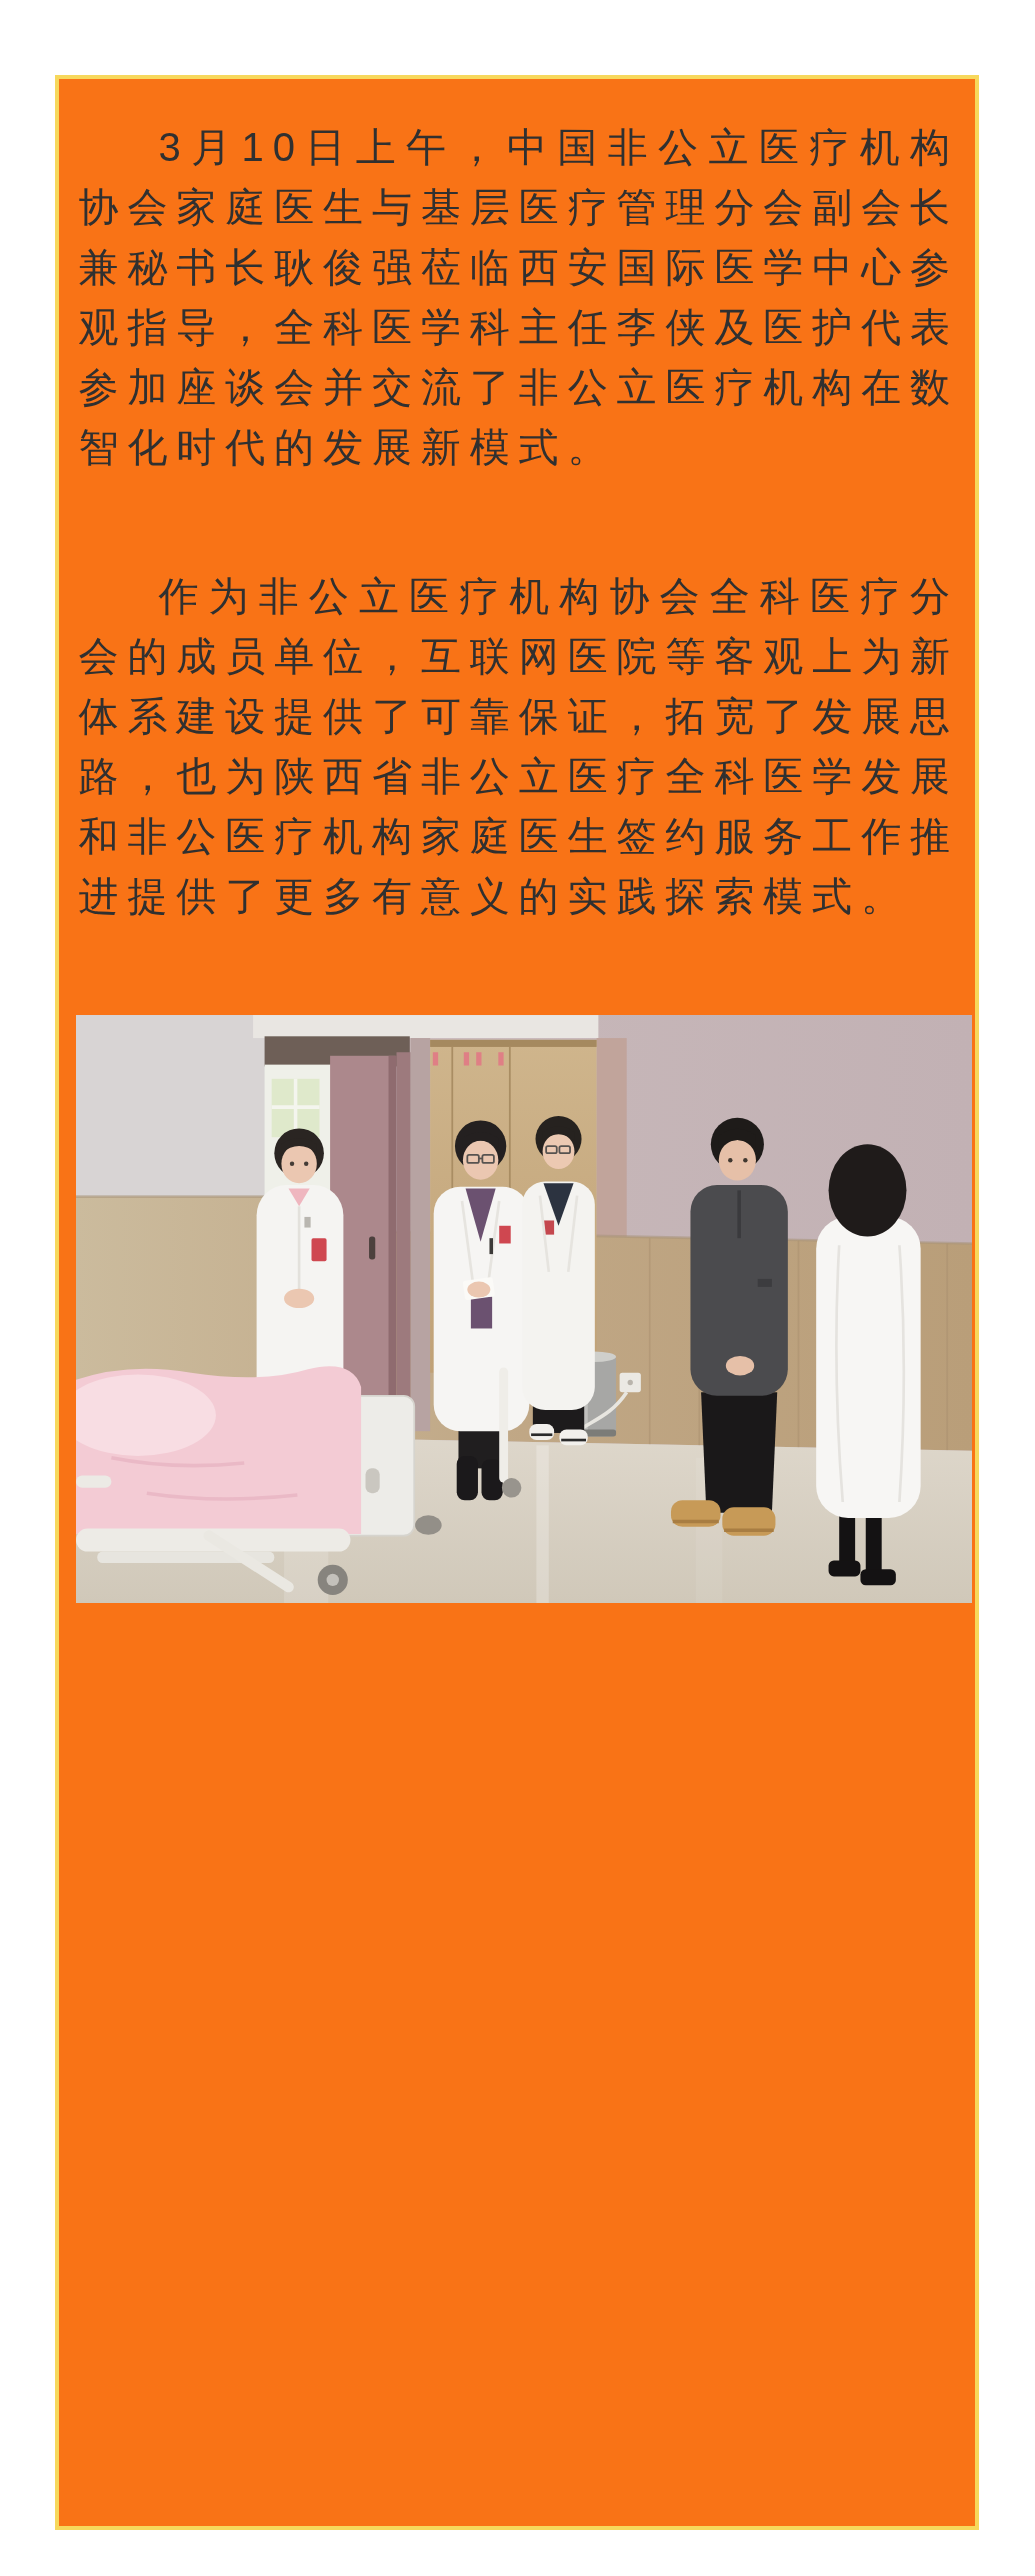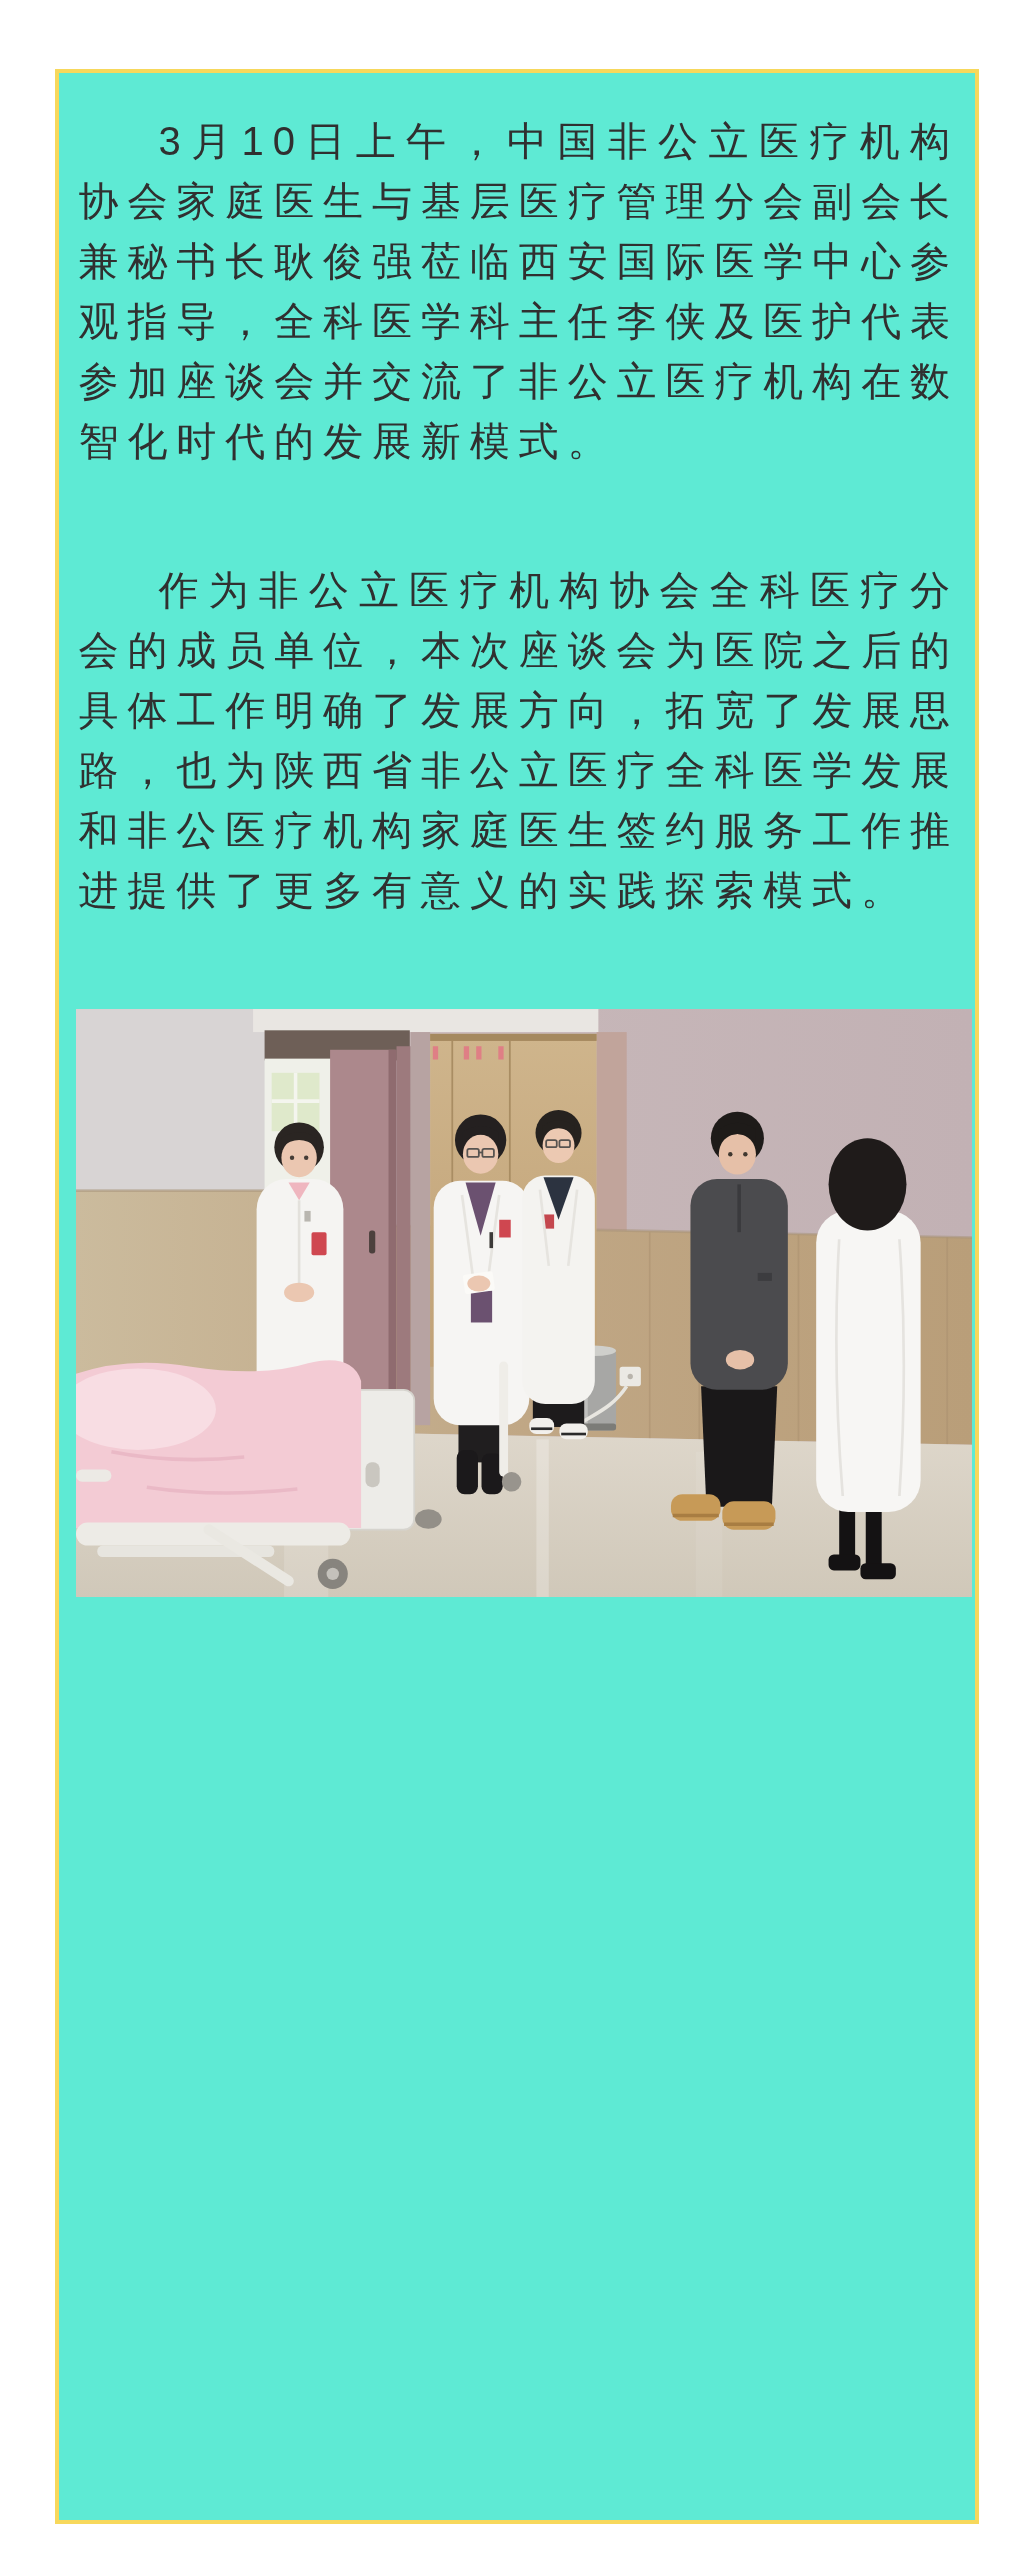--- a/index.html
+++ b/index.html
@@ -9,25 +9,25 @@
   }
   body {
     width: 1036px;
     height: 2576px;
     position: relative;
     font-family: "Liberation Sans", sans-serif;
   }
   .frame {
     position: absolute;
     left: 55px;
-    top: 69px;
+    top: 75px;
     width: 916px;
     height: 2447px;
     border: 4.4px solid var(--border-color, #f7d85c);
-    background: #5eead4;
+    background: #f97316;
     box-sizing: content-box;
   }
   .content {
     padding: 38px 16px 0 19.5px;
     overflow: visible;
   }
   .para {
     margin: 0 0 89px 0;
     font-size: 40px;
     line-height: 60px;
@@ -45,21 +45,21 @@
     background: #cfc2c2;
   }
   .photo-wrap svg { display: block; }
 </style>
 </head>
 <body>
 
 <div class="frame">
   <div class="content">
     <p class="para">3月10日上午，中国非公立医疗机构协会家庭医生与基层医疗管理分会副会长兼秘书长耿俊强莅临西安国际医学中心参观指导，全科医学科主任李侠及医护代表参加座谈会并交流了非公立医疗机构在数智化时代的发展新模式。</p>
-    <p class="para">作为非公立医疗机构协会全科医疗分会的成员单位，本次座谈会为医院之后的具体工作明确了发展方向，拓宽了发展思路，也为陕西省非公立医疗全科医学发展和非公医疗机构家庭医生签约服务工作推进提供了更多有意义的实践探索模式。</p>
+    <p class="para">作为非公立医疗机构协会全科医疗分会的成员单位，互联网医院等客观上为新体系建设提供了可靠保证，拓宽了发展思路，也为陕西省非公立医疗全科医学发展和非公医疗机构家庭医生签约服务工作推进提供了更多有意义的实践探索模式。</p>
 
     <div class="photo-wrap">
       <svg viewBox="0 0 1012 664" width="896" height="588" xmlns="http://www.w3.org/2000/svg">
         <defs>
           <linearGradient id="wallGrad" x1="0" y1="0" x2="1" y2="0">
             <stop offset="0" stop-color="#cfc2c2"></stop>
             <stop offset="0.55" stop-color="#c6b6b8"></stop>
             <stop offset="1" stop-color="#c2b1b4"></stop>
           </linearGradient>
           <linearGradient id="wainGrad" x1="0" y1="0" x2="1" y2="0">

